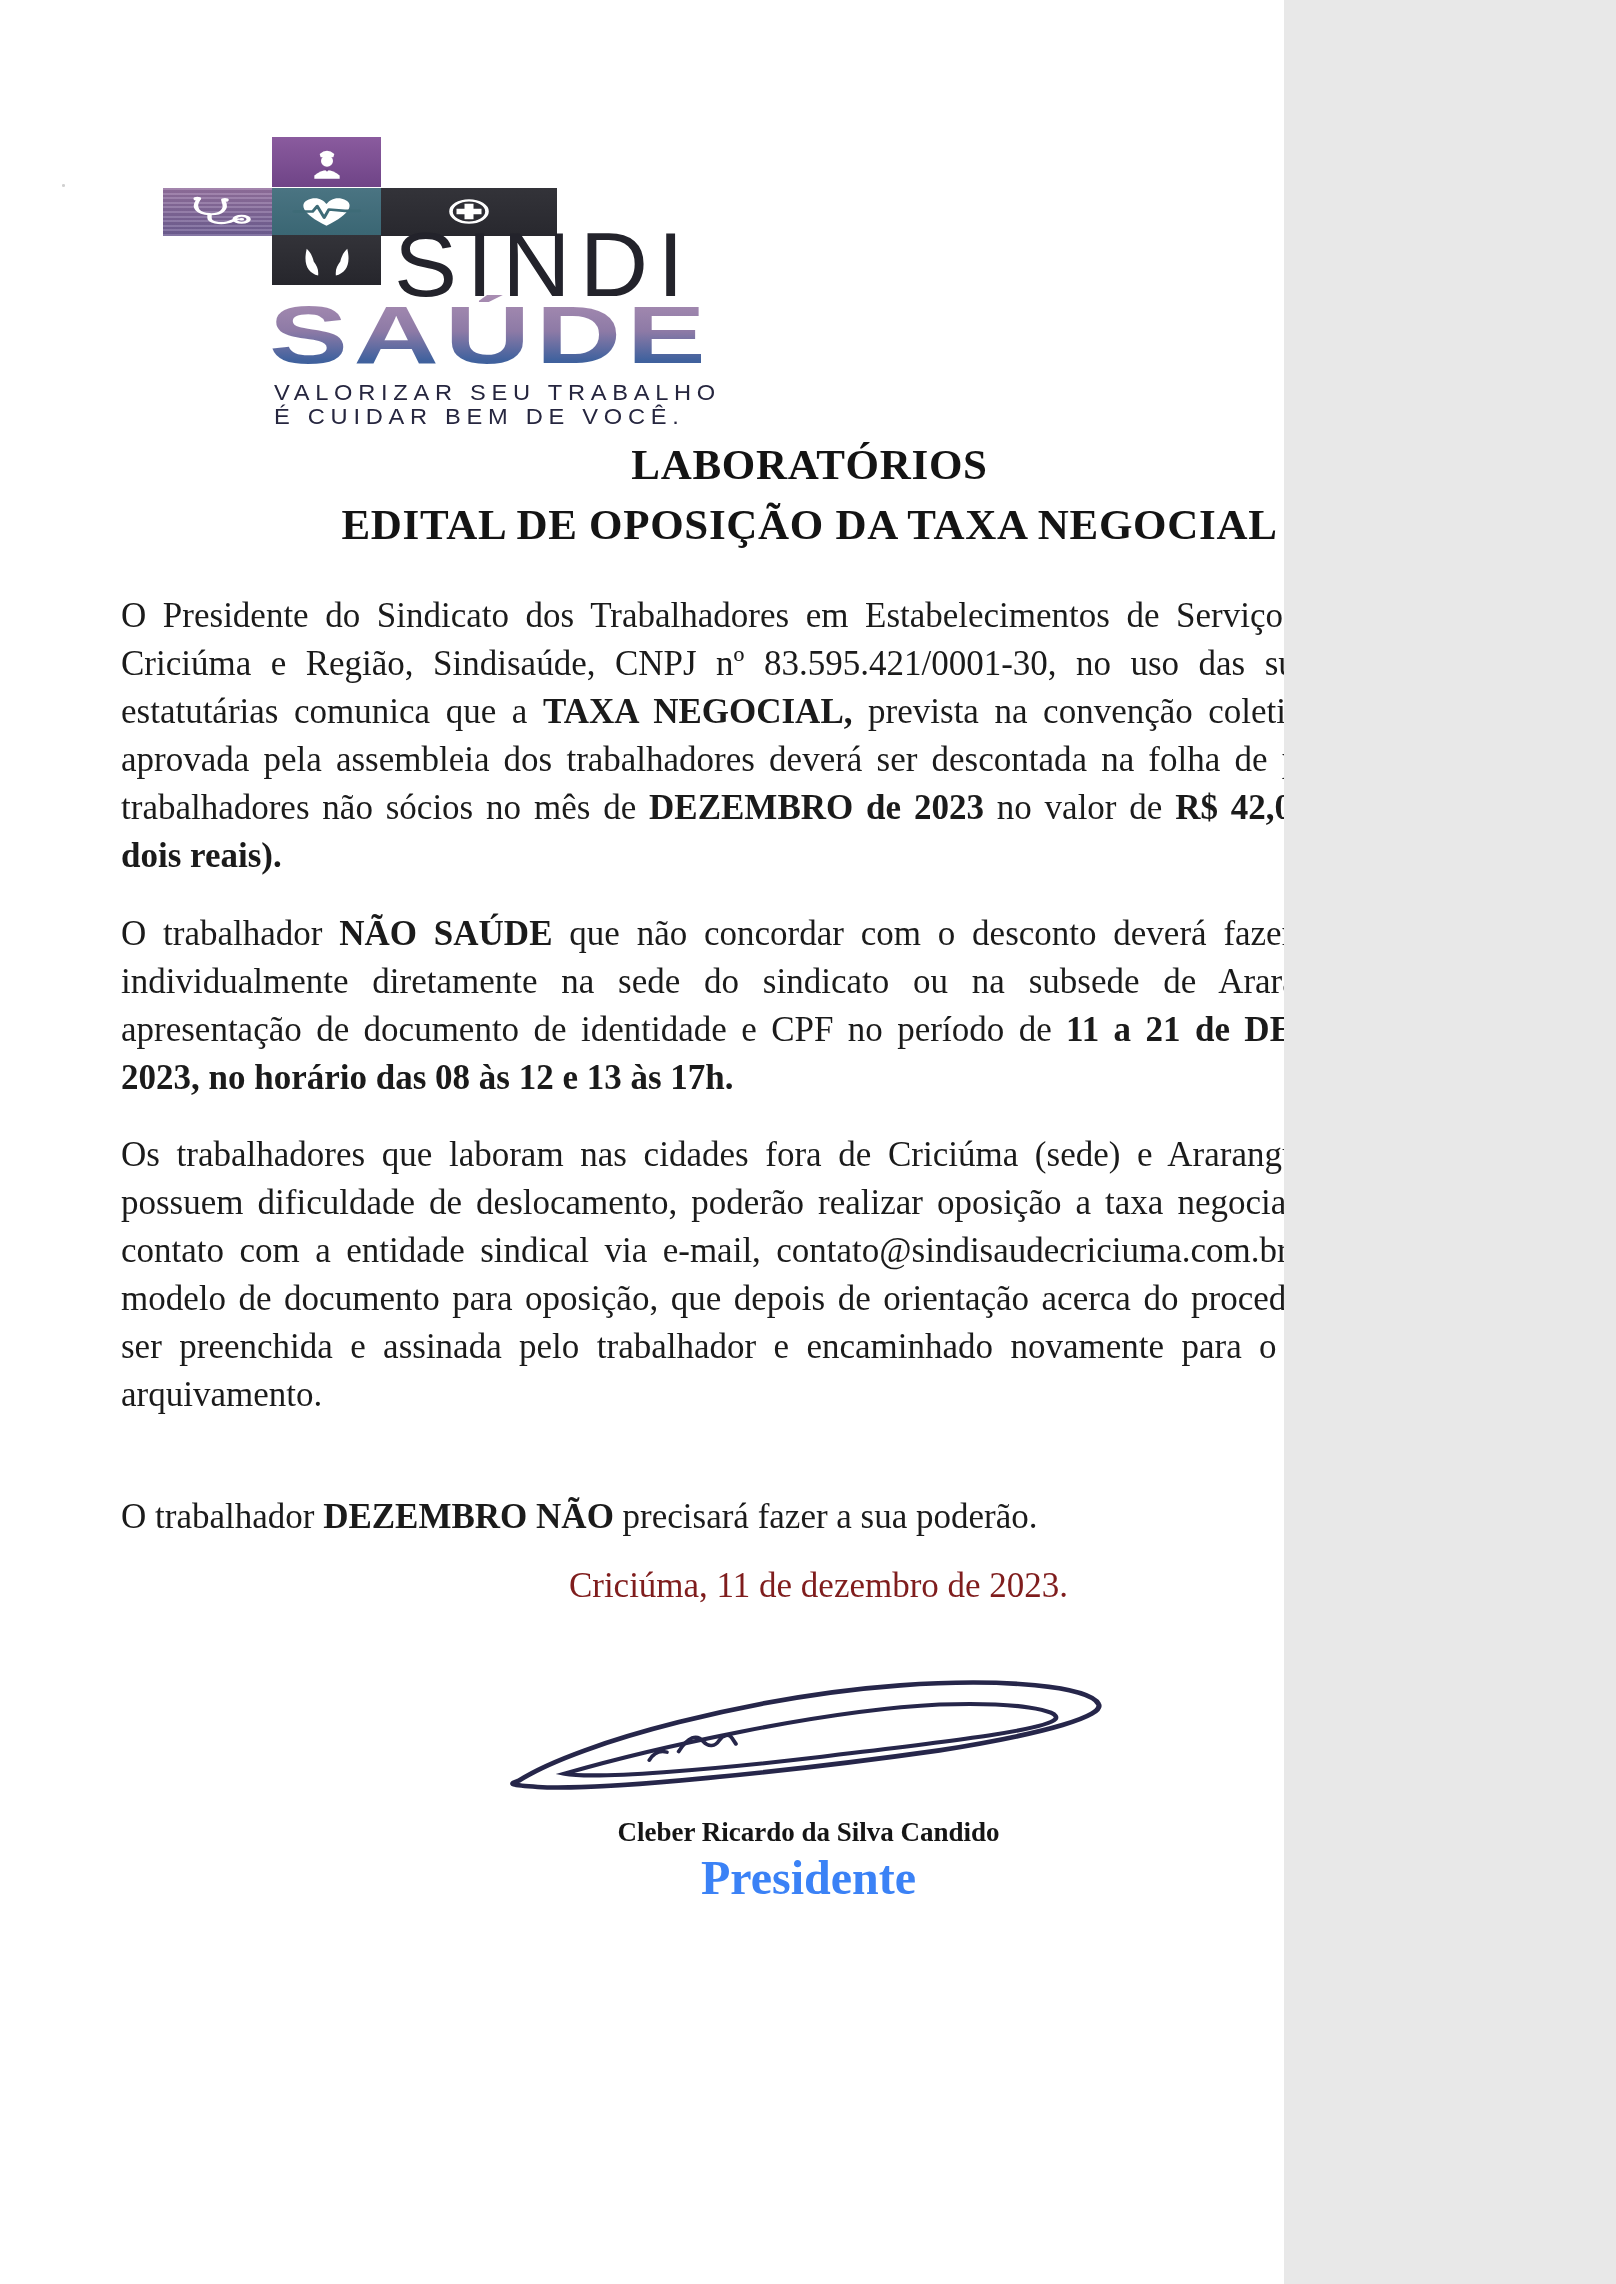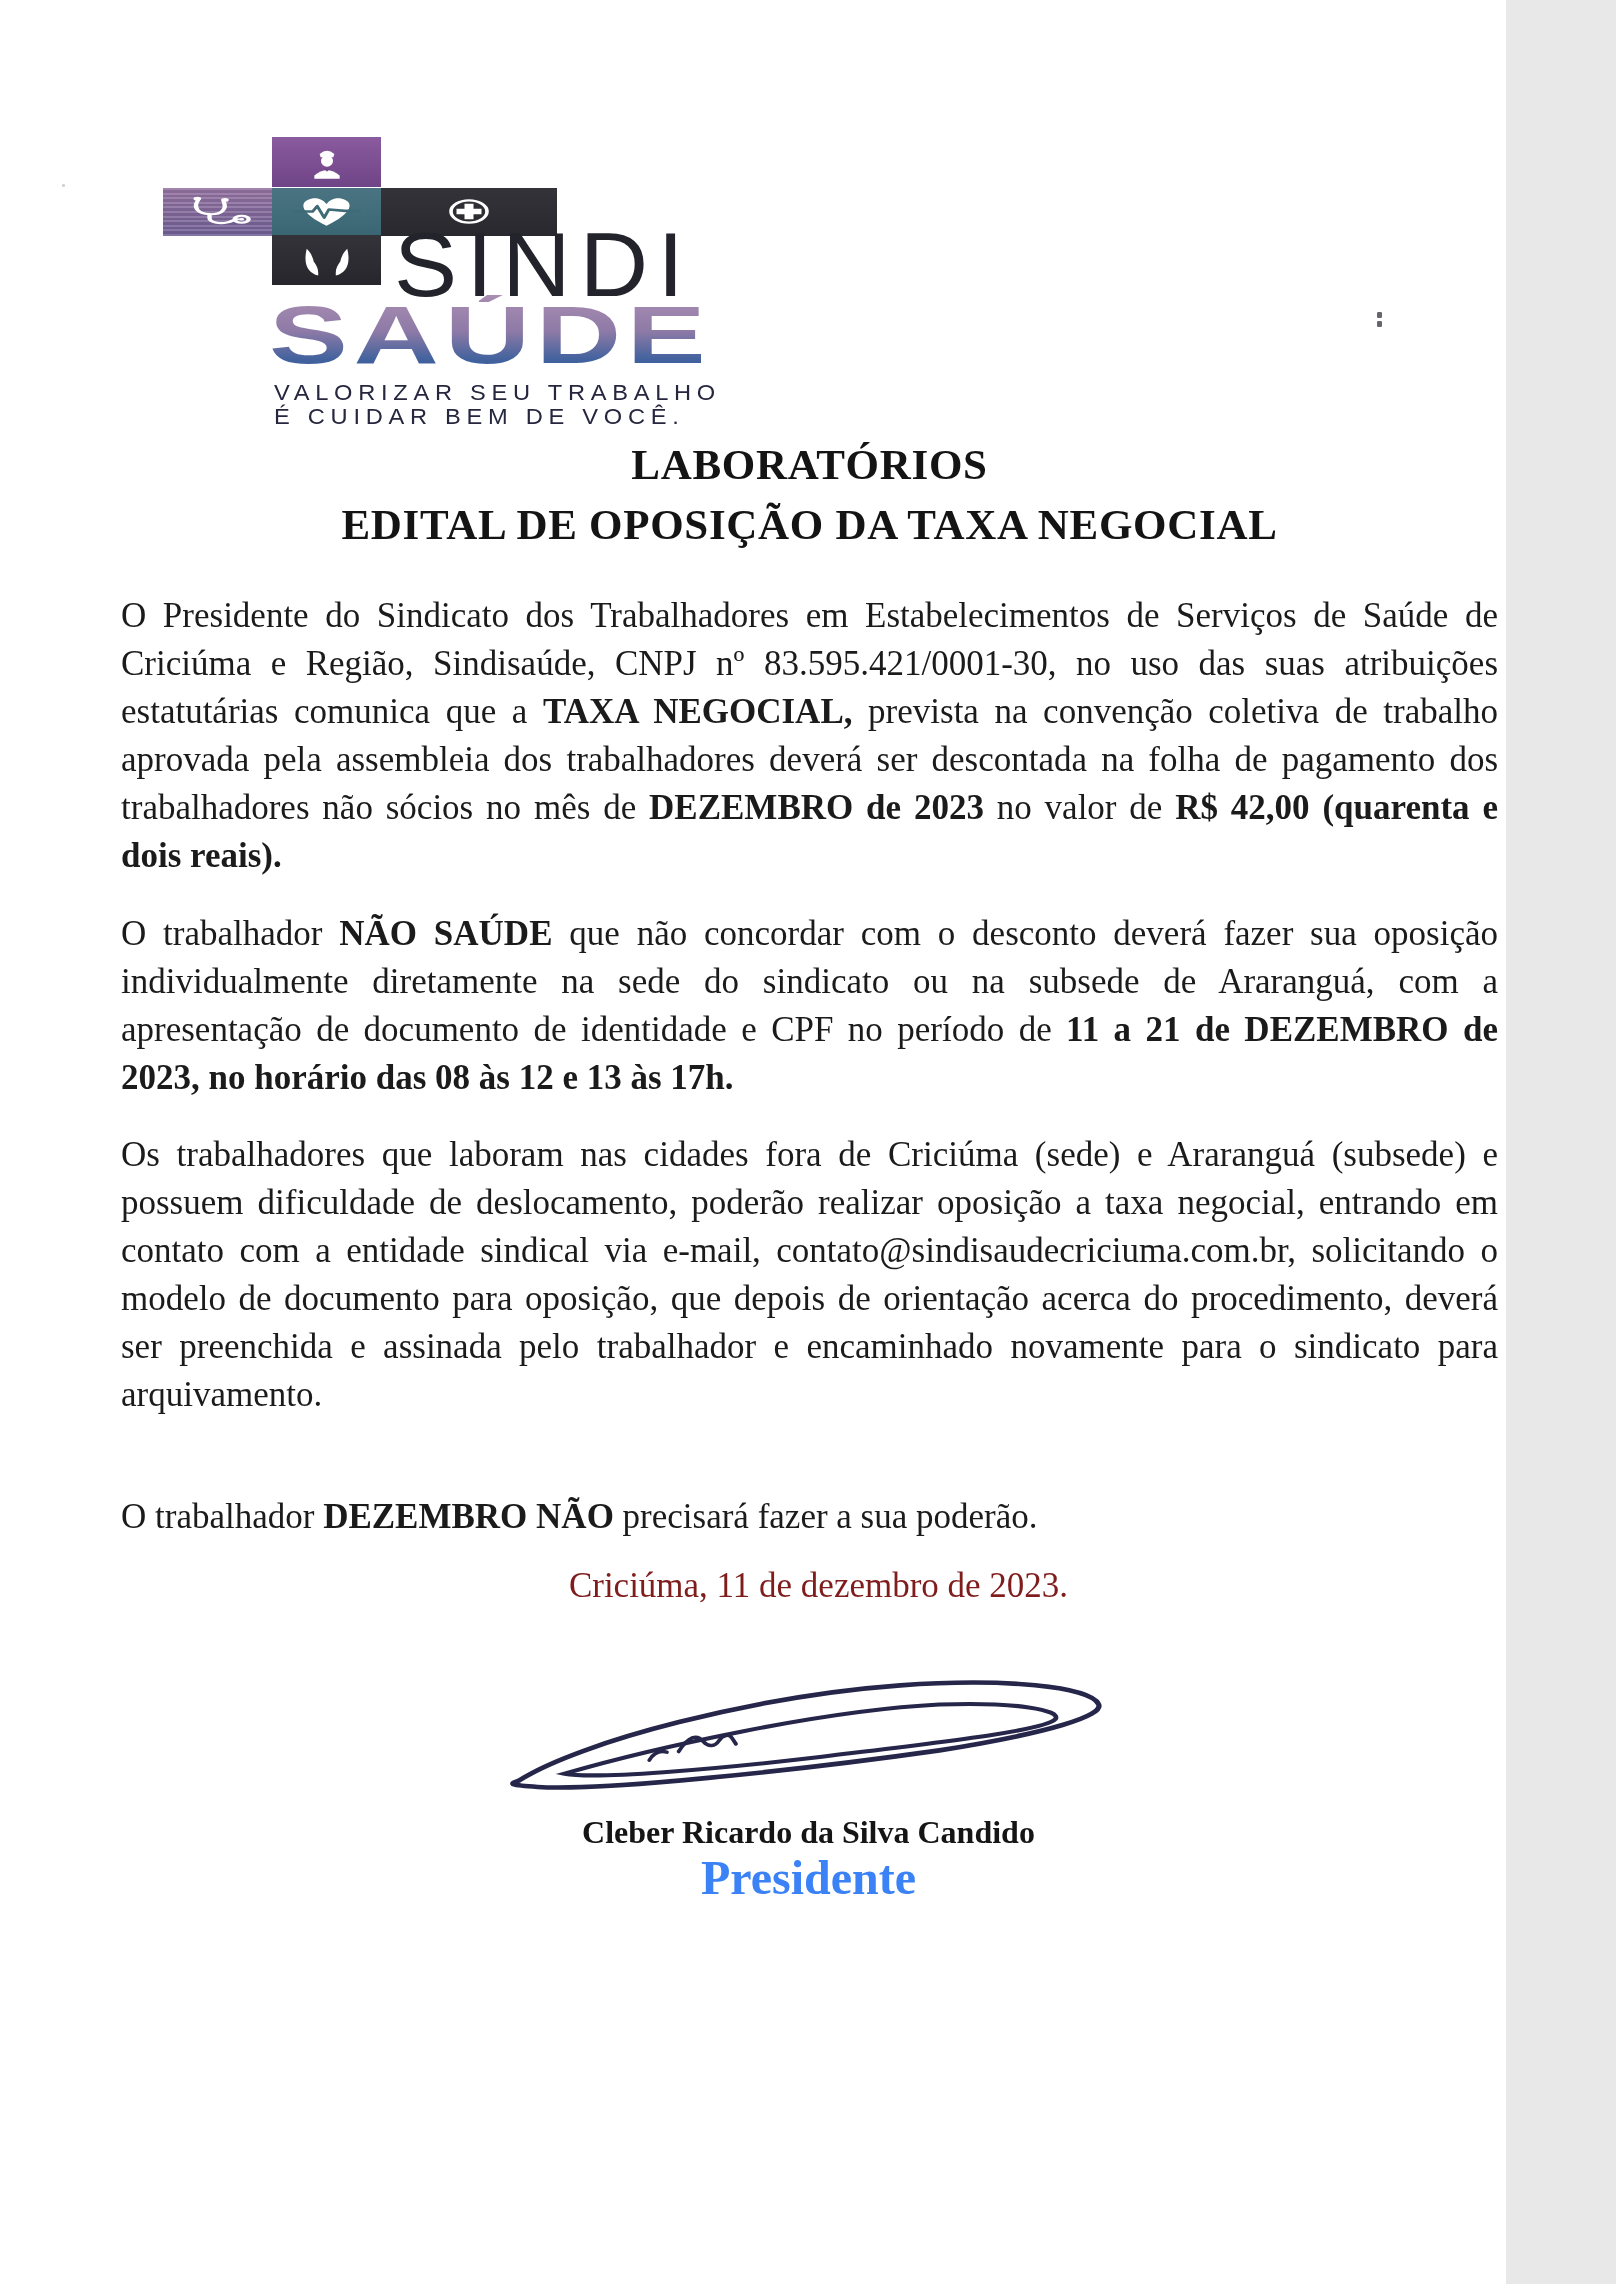--- a/index.html
+++ b/index.html
@@ -1,17 +1,17 @@
 <!DOCTYPE html>
 <html style="font-size:10.4px"><head>
 <meta charset="utf-8">
 <style>
   html,body{margin:0;padding:0;background:#e8e8e8;}
   .page{
-    position:relative;width:1506px;height:2284px;background:#ffffff;
+    position:relative;width:1284px;height:2284px;background:#ffffff;
     overflow:hidden;font-family:"Liberation Serif",serif;color:#1b1b1b;text-decoration:underline;
   }
 
   
   .logo{position:absolute;left:0;top:0;}
   .tile{position:absolute;display:flex;align-items:center;justify-content:center;overflow:hidden;}
   .tile-nurse{left:272px;top:137px;width:109px;height:50px;
     background:linear-gradient(180deg,#8a5b9e,#6f4487);}
   .tile-steth{left:163px;top:188px;width:110px;height:48px;
     background:
@@ -49,21 +49,21 @@
   .p1{top:580px;}
   .p2{top:898px;}
   .p3{top:1119px;}
   .p4{top:1481px;text-align:left;}
   .date-line{position:absolute;left:130px;top:1562px;width:1377px;text-align:center;
     font-size:35px;line-height:48px;color:#7f1d1d;}
 
   
   .sig-block{position:absolute;left:450px;top:1654px;width:717px;text-align:center;}
   .sig-svg{display:block;margin:0 auto;width:652px;height:151px;}
-  .sig-name{font-weight:bold;font-size:32px;line-height:46px;color:#151515;margin-top:3.9px;}
+  .sig-name{font-weight:bold;font-size:27px;line-height:46px;color:#151515;margin-top:3.9px;}
   .sig-role{font-weight:bold;font-size:48px;line-height:46px;color:#3b82f6;}
 
   
   .speck{position:absolute;background:#4a4a55;border-radius:1.3px;opacity:.85;}
   .speck-a{left:1377px;top:312px;width:4.6px;height:5.9px;}
   .speck-b{left:1377px;top:321px;width:4.6px;height:5.9px;}
   .speck-c{left:62px;top:184px;width:3.3px;height:3.3px;opacity:.35;background:#777;}
 </style>
 </head>
 <body>

